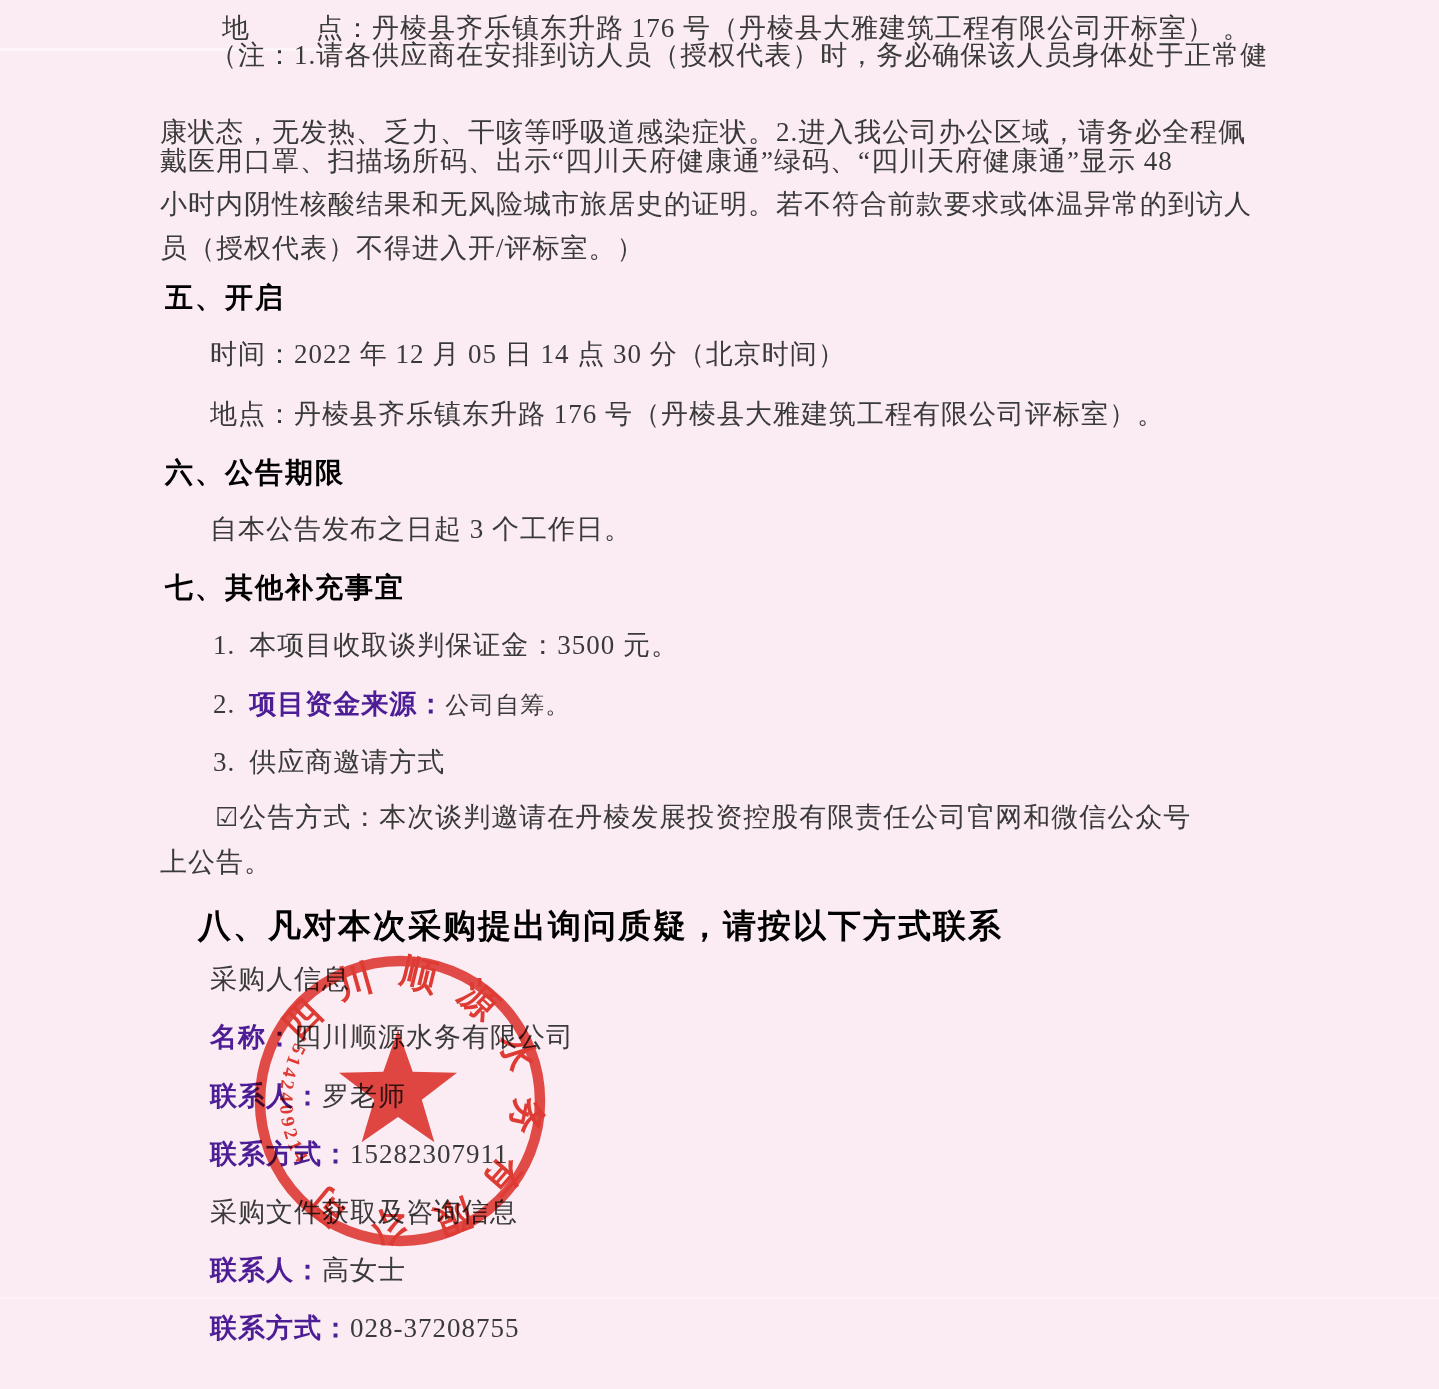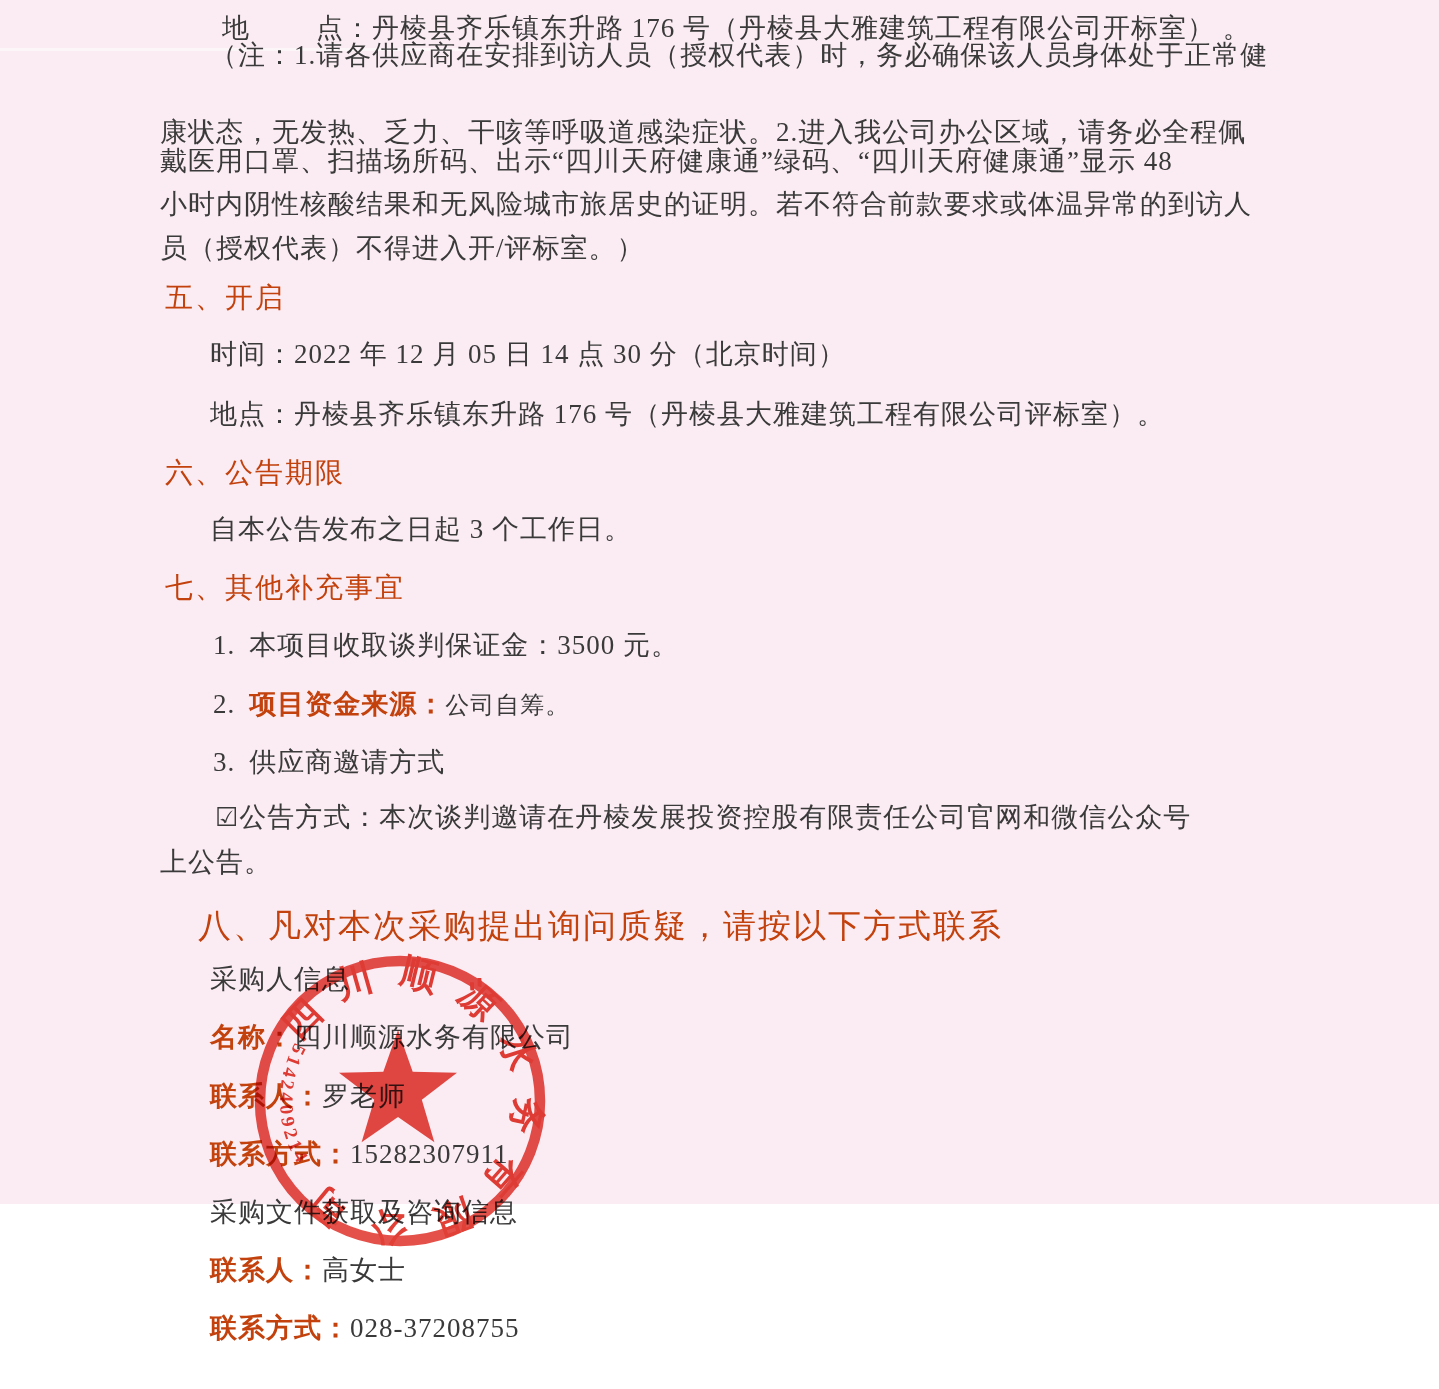--- a/index.html
+++ b/index.html
@@ -1,33 +1,33 @@
 <!DOCTYPE html>
 <html><head>
 <meta charset="utf-8">
 <style>
   html,body{margin:0;padding:0;}
   body{width:1439px;height:1389px;overflow:hidden;}
   .page{
-    position:relative;width:1439px;height:1204px;
+    position:relative;width:1439px;height:1389px;
     background:#fbecf3;
     font-family:"Liberation Serif","DejaVu Serif",serif;
     color:#3a3a3a;
   }
   .line{
     position:absolute;white-space:nowrap;
     font-size:27px;letter-spacing:1px;line-height:1.2;
   }
   .heading{
     font-family:"Liberation Sans","DejaVu Sans",sans-serif;
-    font-weight:400;color:#c2410c;font-size:28px;letter-spacing:2px;
+    font-weight:700;color:#000000;font-size:28px;letter-spacing:2px;
   }
   .lbl{
     font-family:"Liberation Sans","DejaVu Sans",sans-serif;
-    font-weight:700;color:#c2410c;
+    font-weight:700;color:#4c1d95;
   }
   .small{font-size:24px;text-align:center;}
   .gap{display:inline-block;width:66px;}
   .numgap{display:inline-block;width:14px;}
   .checkbox{font-size:26px;}
   .streak{position:absolute;pointer-events:none;}
   .s1{left:0;top:48px;width:560px;height:3px;background:rgba(255,255,255,.5);}
   .s2{left:0;top:1297px;width:1439px;height:2px;background:rgba(255,255,255,.35);}
   .seal{
     position:absolute;left:0;top:0;width:1439px;height:1389px;

